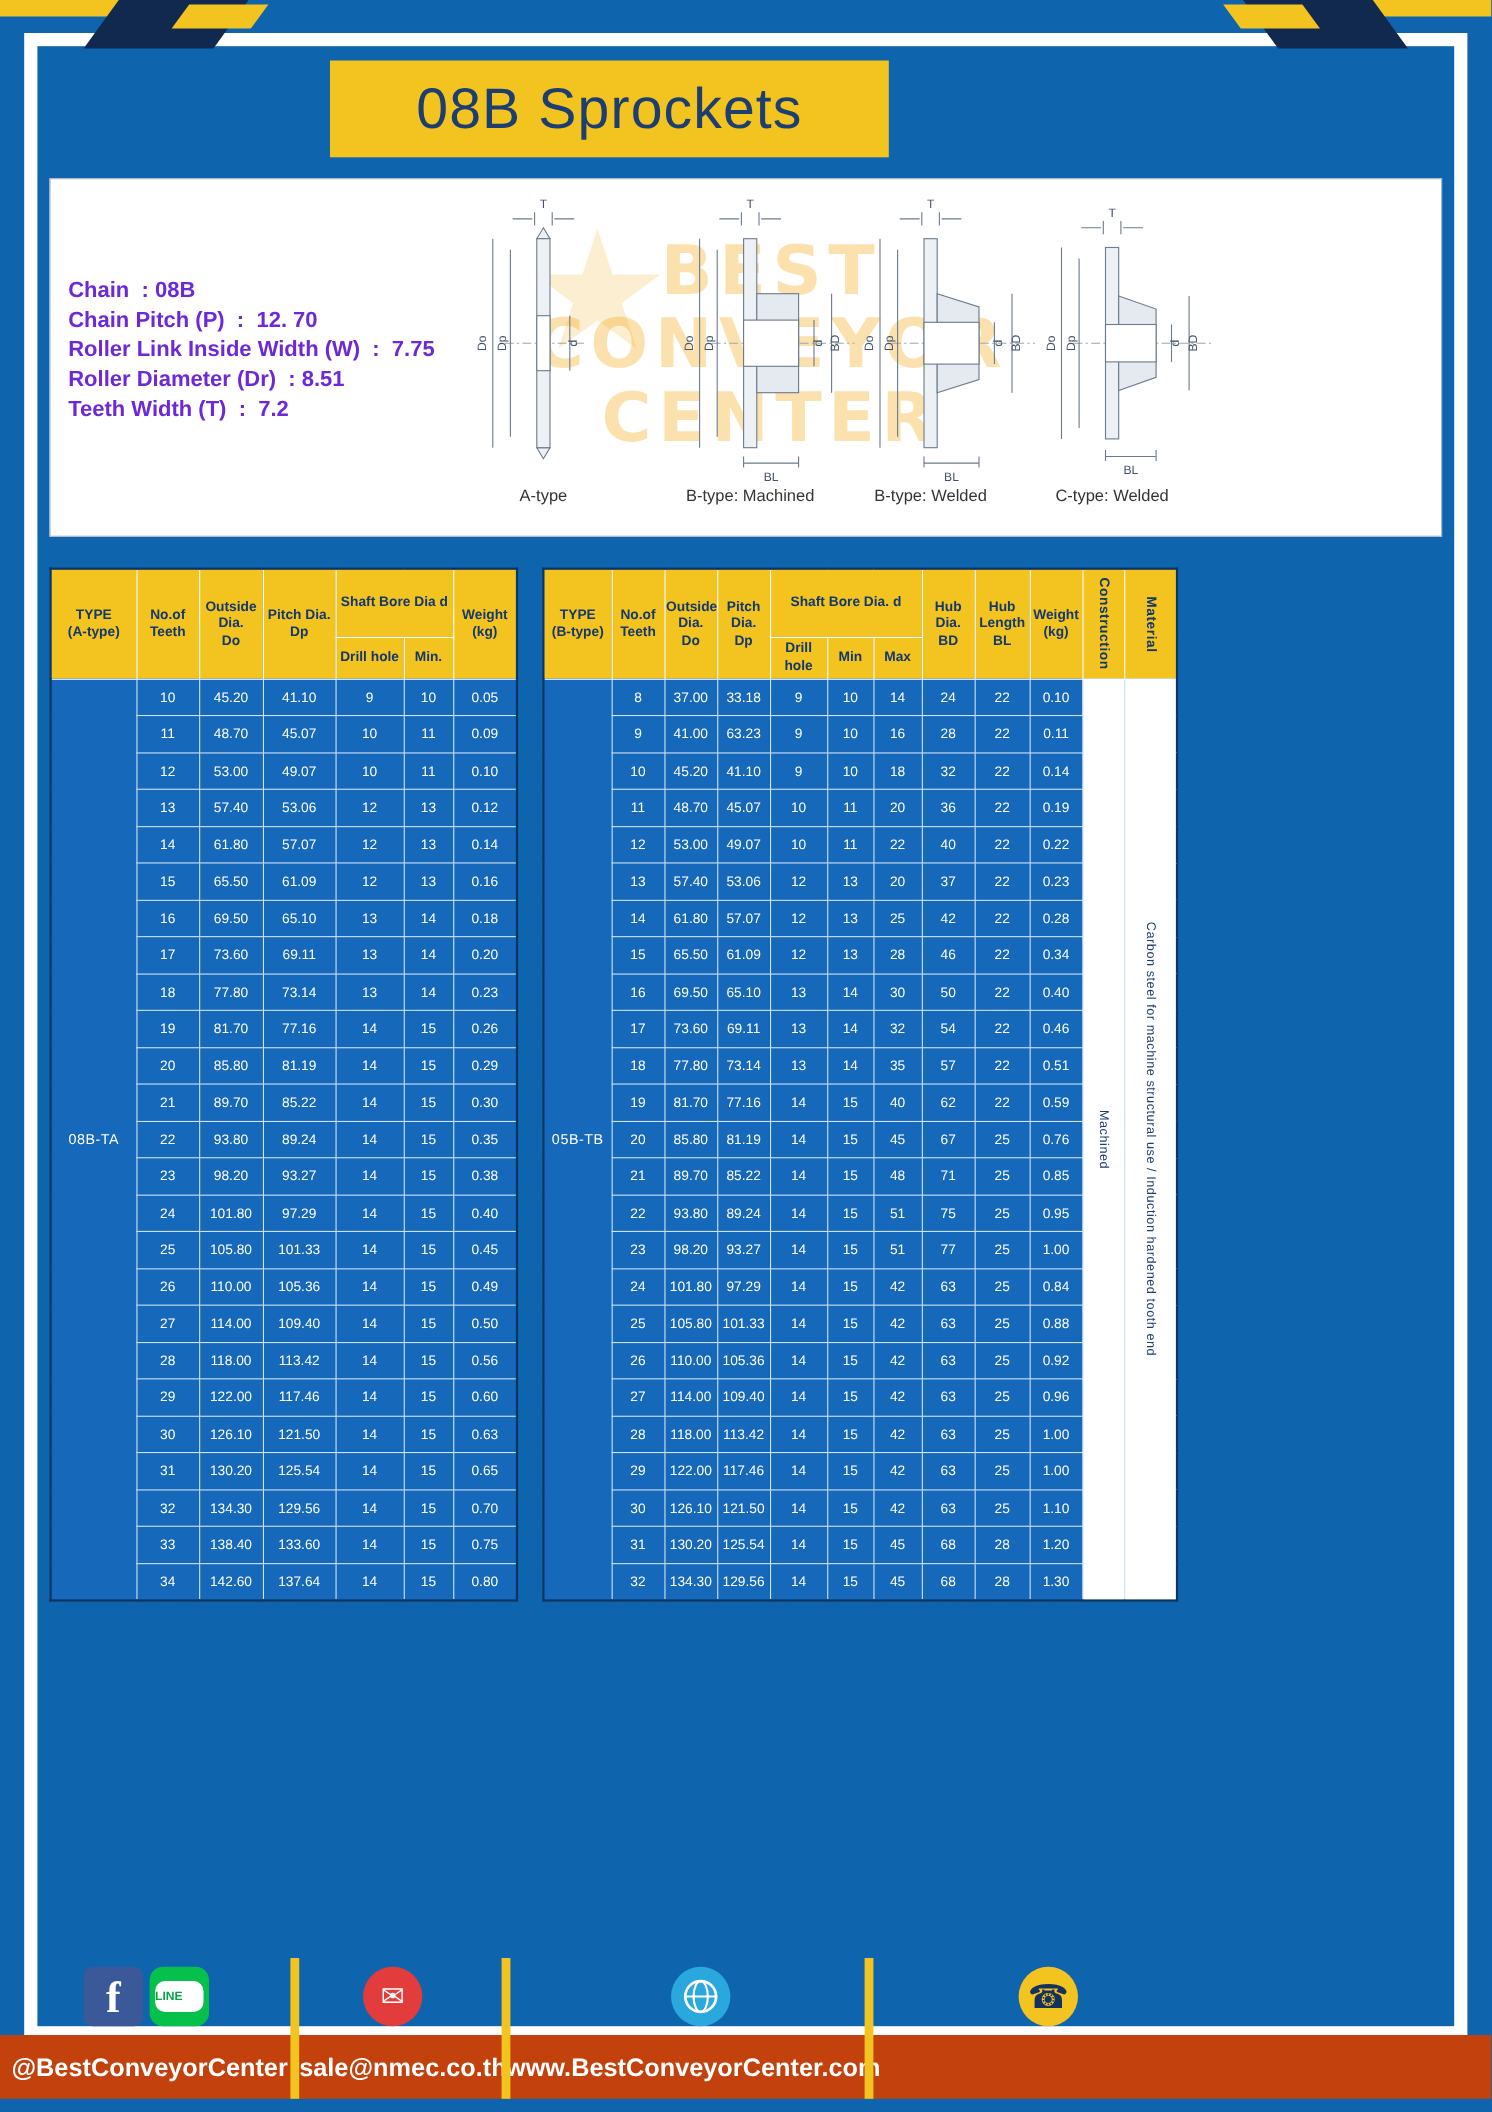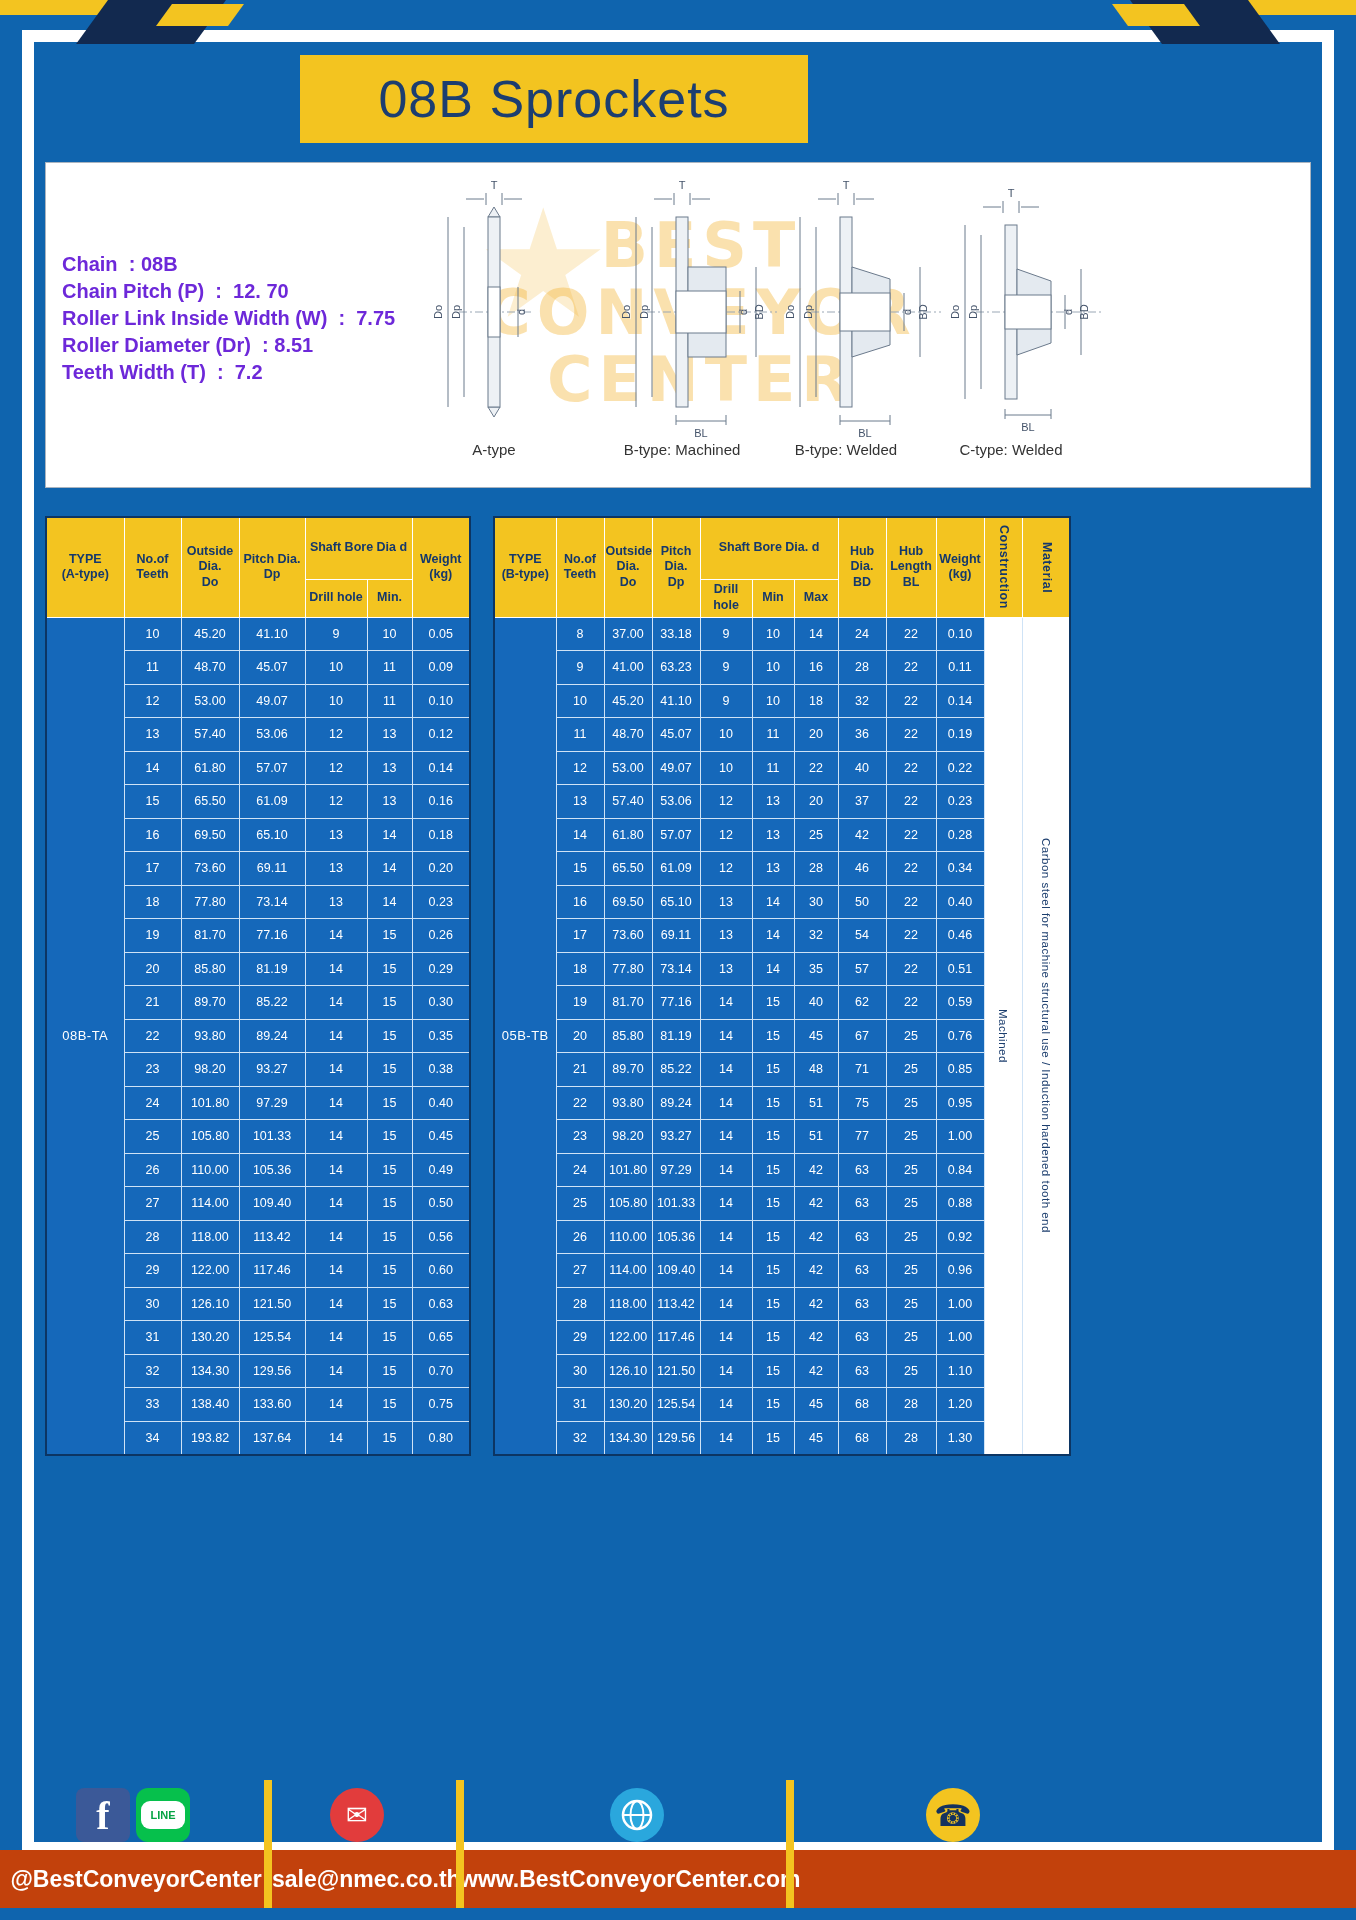--- a/index.html
+++ b/index.html
@@ -46,21 +46,21 @@
   
   .footer{position:absolute;left:0;right:0;bottom:0;height:150px;z-index:6}
   .footer-bar{position:absolute;left:0;right:0;bottom:12px;height:58px;background:#c2410c;display:flex;align-items:center}
   .footer-sec{color:#fff;font-weight:bold;font-size:23px;text-align:center;line-height:58px;white-space:nowrap}
   .fs1{width:272px}.fs2{width:188px}.fs3{width:330px}.fs4{flex:1}
   .footer-div{position:absolute;bottom:12px;width:8px;height:128px;background:#f3c420}
   .fd1{left:264px}.fd2{left:456px}.fd3{left:786px}
   .ficon{position:absolute;bottom:78px;width:54px;height:54px;display:flex;align-items:center;justify-content:center}
   .fb{left:76px;background:#3b5998;border-radius:8px;color:#fff;font-size:40px;font-weight:bold;font-family:"Liberation Serif",serif}
   .line{left:136px;background:#06c04c;border-radius:12px}
-  .line-bubble{width:44px;height:28px;background:#fff;border-radius:9px;display:flex;align-items:center;justify-content:center;color:#06a344;font-size:11px;font-weight:bold}
+  .line-bubble{width:44px;height:28px;background:#fff;border-radius:9px;display:flex;align-items:center;justify-content:flex-start;color:#06a344;font-size:11px;font-weight:bold}
   .mail{left:330px;background:#e23c3c;border-radius:50%;color:#fff;font-size:26px}
   .globe{left:610px;background:#2aa7dd;border-radius:50%}
   .phone{left:926px;background:#f3c420;border-radius:50%;color:#14325e;font-size:30px}
 </style>
 </head>
 <body>
 
 <div class="page">
 
   <div class="frame"></div>
@@ -408,21 +408,21 @@
           <tr>
             <td>33</td>
             <td>138.40</td>
             <td>133.60</td>
             <td>14</td>
             <td>15</td>
             <td>0.75</td>
           </tr>
           <tr>
             <td>34</td>
-            <td>193.82</td>
+            <td>142.60</td>
             <td>137.64</td>
             <td>14</td>
             <td>15</td>
             <td>0.80</td>
           </tr>
         </tbody>
     </table>
 
     <table class="tbl-b">
       <colgroup>

